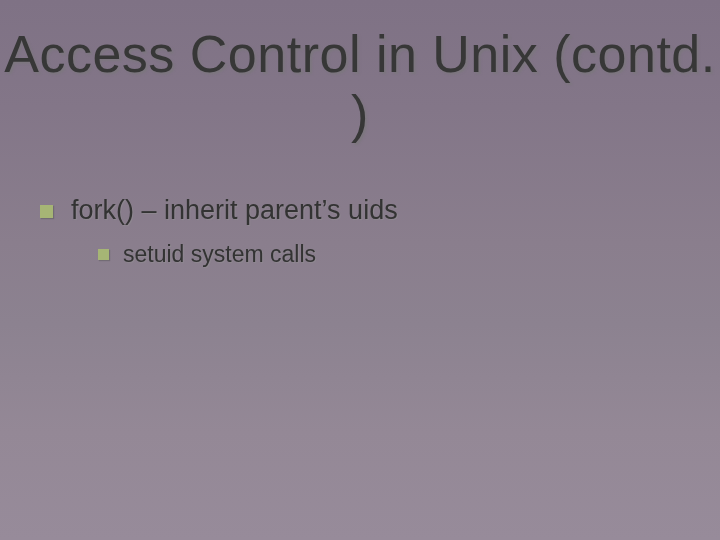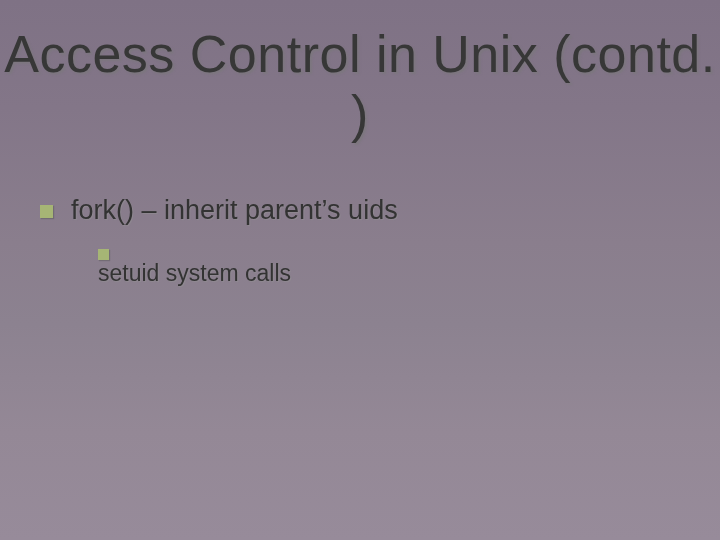--- a/index.html
+++ b/index.html
@@ -52,21 +52,20 @@
     color: #333;
     text-shadow: 1px 1px 1px rgba(150,150,150,0.45);
   }
   .sublist {
     margin-top: 14px;
     margin-left: 58px;
   }
   .sub-item {
     display: flex;
     align-items: flex-start;
-    flex-direction: column;
   }
   .sub-bullet {
     width: 11px;
     height: 11px;
     background: #a6b575;
     margin-top: 8px;
     margin-right: 14px;
     flex: 0 0 11px;
     box-shadow: 1px 1px 1px rgba(80,80,80,0.4);
   }

